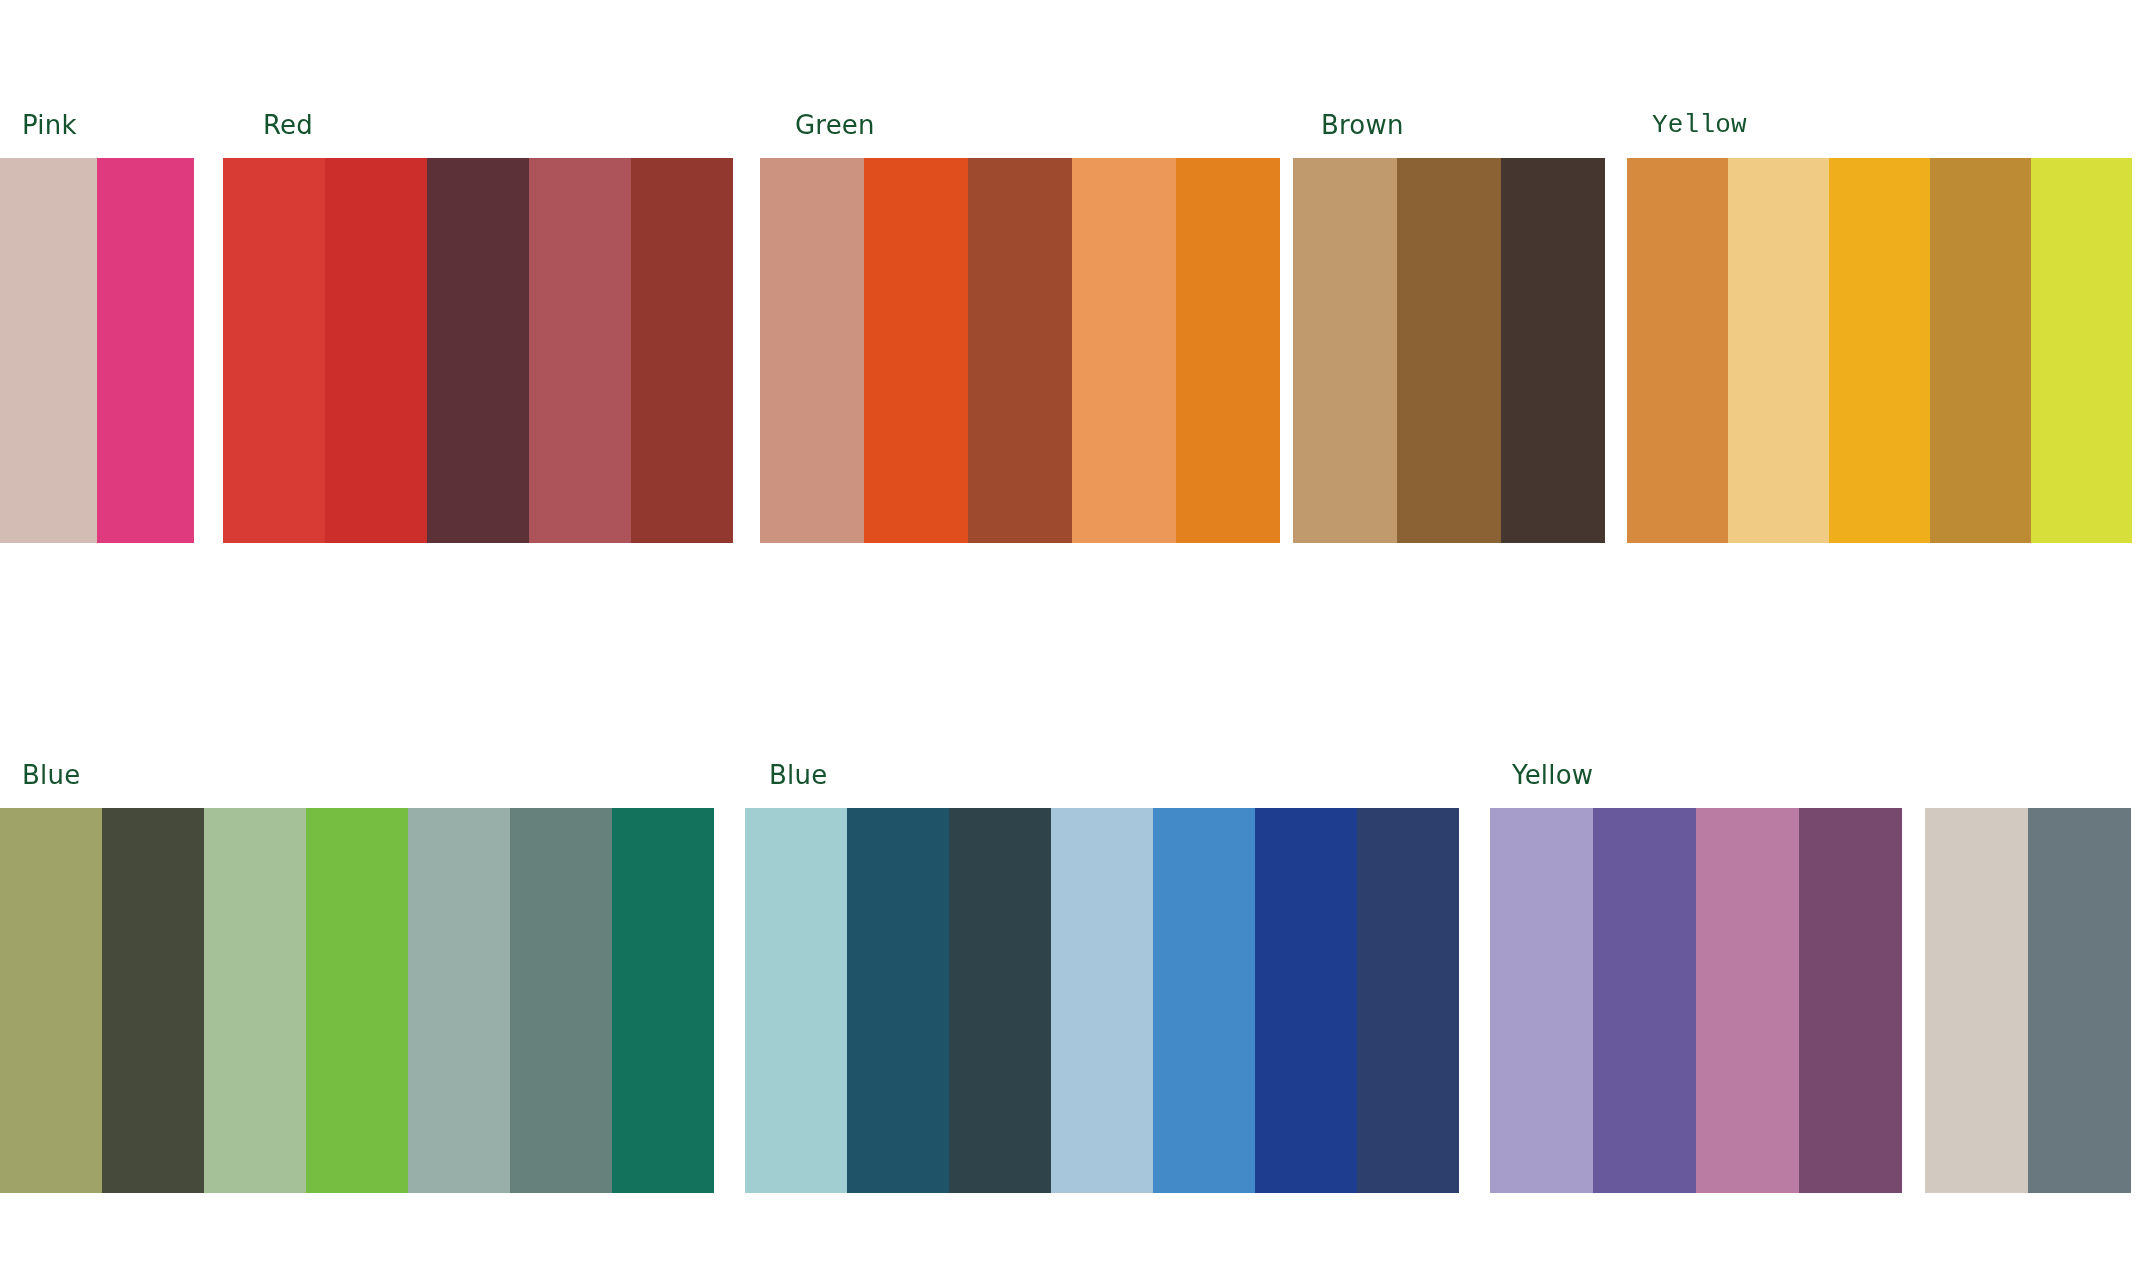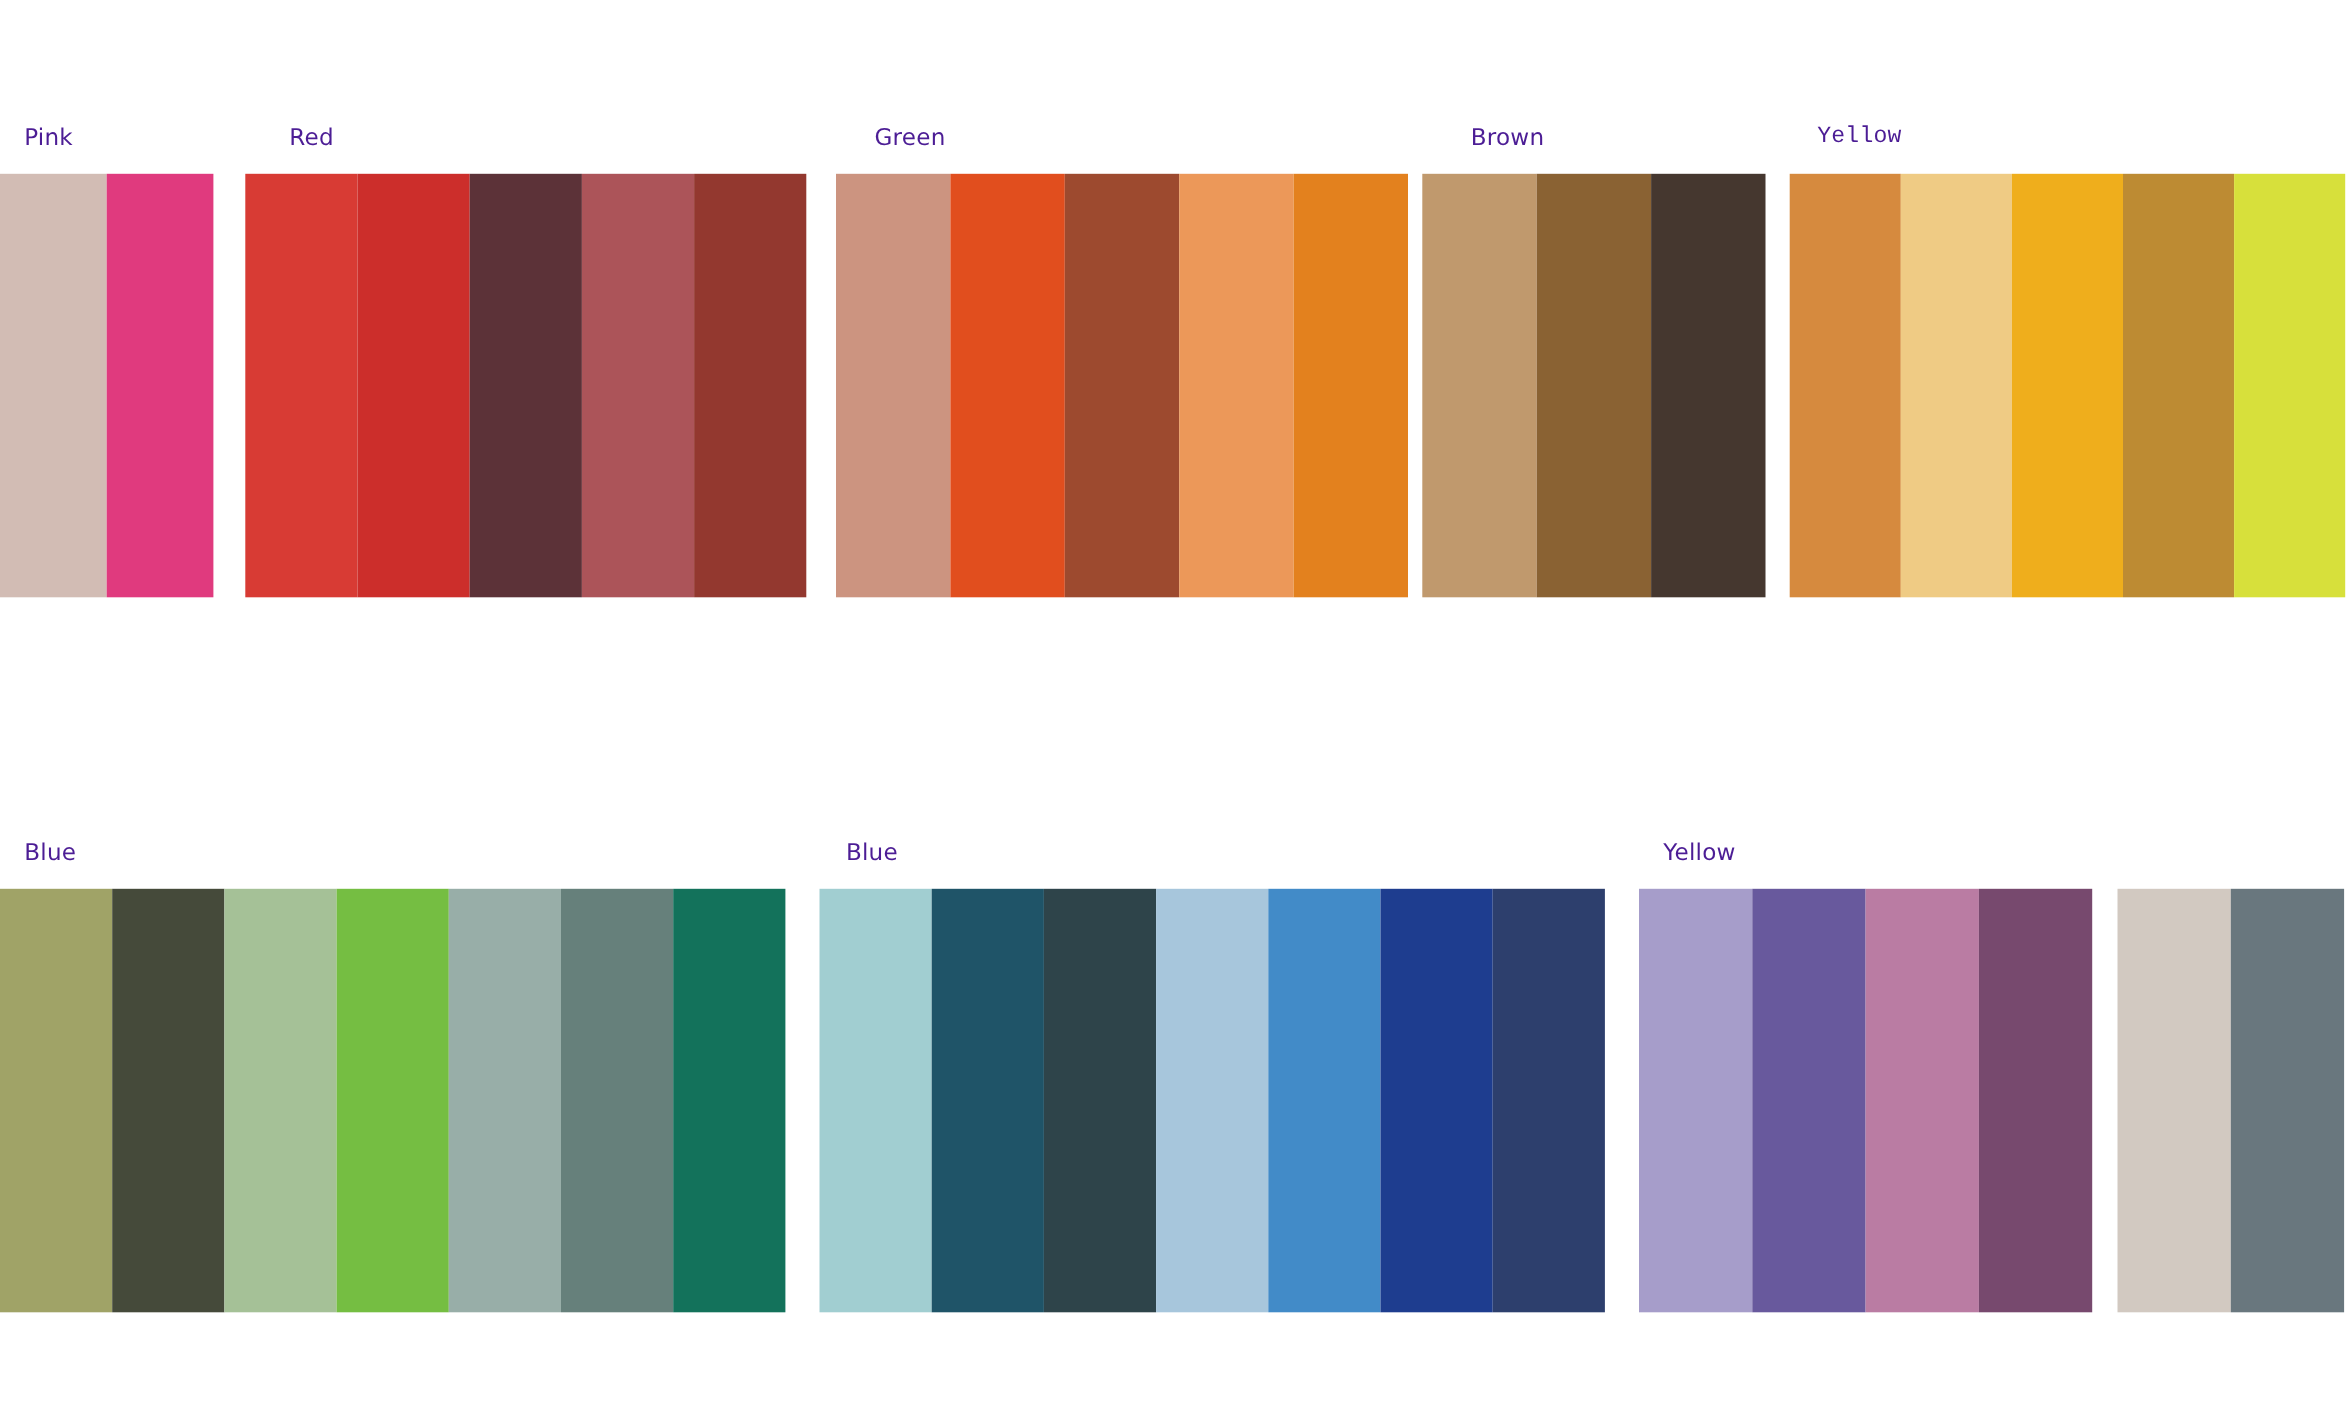--- a/index.html
+++ b/index.html
@@ -36,23 +36,23 @@
 
   .group {
     position: absolute;
     top: 0;
   }
 
   .group-label {
     position: absolute;
     top: 0;
     left: 22px;
-    font-size: 21px;
+    font-size: 26px;
     line-height: 34px;
-    color: #4c1d95;
+    color: #14532d;
     white-space: nowrap;
     letter-spacing: 0.2px;
     font-weight: 400;
   }
 
   .swatch-strip {
     position: absolute;
     top: 50px;
     left: 0;
     display: flex;
@@ -96,21 +96,21 @@
         <div class="group-label" style="left: 35px;">Green</div>
         <div class="swatch-strip">
           <div class="swatch" title="#CC9480" style="width: 104px; background: rgb(204, 148, 128);"></div>
           <div class="swatch" title="#E14E1E" style="width: 104px; background: rgb(225, 78, 30);"></div>
           <div class="swatch" title="#9D4A2F" style="width: 104px; background: rgb(157, 74, 47);"></div>
           <div class="swatch" title="#EC9859" style="width: 104px; background: rgb(236, 152, 89);"></div>
           <div class="swatch" title="#E3811E" style="width: 104px; background: rgb(227, 129, 30);"></div>
         </div>
       </div>
       <div class="group" style="left: 1293px;">
-        <div class="group-label" style="left: 44px;">Brown</div>
+        <div class="group-label" style="left: 28px;">Brown</div>
         <div class="swatch-strip">
           <div class="swatch" title="#C0996D" style="width: 104px; background: rgb(192, 153, 109);"></div>
           <div class="swatch" title="#8A6233" style="width: 104px; background: rgb(138, 98, 51);"></div>
           <div class="swatch" title="#45372F" style="width: 104px; background: rgb(69, 55, 47);"></div>
         </div>
       </div>
       <div class="group" style="left: 1627px;">
         <div class="group-label" style="left: 25px; font-family: Liberation Mono, monospace;">Yellow</div>
         <div class="swatch-strip">
           <div class="swatch" title="#D68A3E" style="width: 101px; background: rgb(214, 138, 62);"></div>

